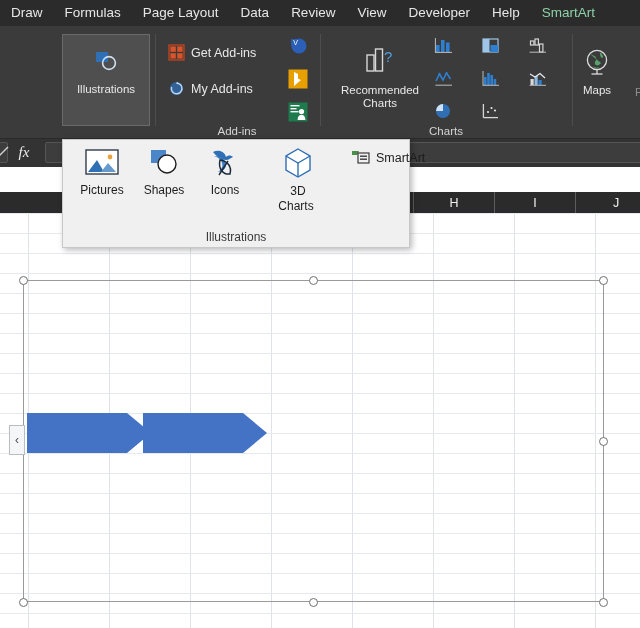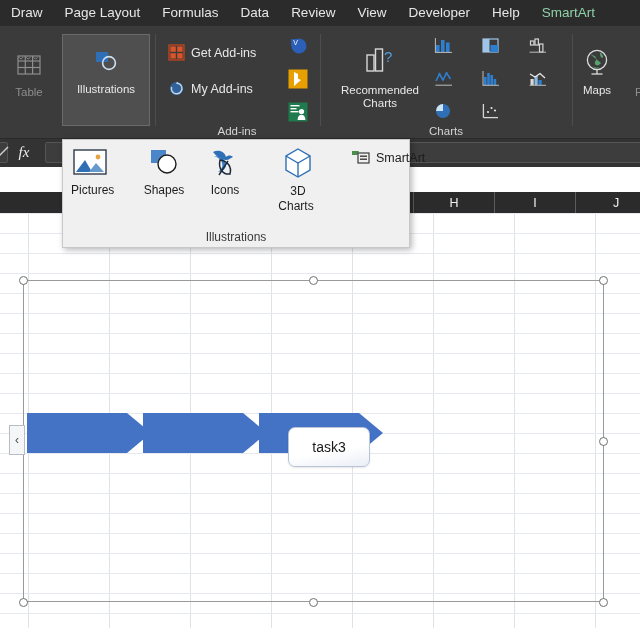--- a/index.html
+++ b/index.html
@@ -148,49 +148,32 @@
     box-shadow: 0 1px 2px rgba(0,0,0,0.10);
   }
 </style>
 </head>
 <body>
 
 <div id="app">
 
   <div class="tabstrip">
     <div class="tab">Draw</div>
+    <div class="tab">Formulas</div>
     <div class="tab">Page Layout</div>
-    <div class="tab">Formulas</div>
     <div class="tab">Data</div>
     <div class="tab">Review</div>
     <div class="tab">View</div>
     <div class="tab">Developer</div>
     <div class="tab">Help</div>
     <div class="tab contextual">SmartArt</div>
   </div>
 
   <div class="ribbon">
 
-    <div class="group" style="left:0;width:58px;">
-      <div class="bigbtn disabled" style="left:5px;top:24px;width:48px;">
-        <span class="ic">
-          <svg width="30" height="30" viewBox="0 0 30 30">
-            <rect x="4" y="6" width="22" height="18" fill="none" stroke="#8e8e8e" stroke-width="1.2"></rect>
-            <line x1="4" y1="11" x2="26" y2="11" stroke="#8e8e8e" stroke-width="1.2"></line>
-            <line x1="4" y1="17.5" x2="26" y2="17.5" stroke="#8e8e8e" stroke-width="1.2"></line>
-            <line x1="11.3" y1="6" x2="11.3" y2="24" stroke="#8e8e8e" stroke-width="1.2"></line>
-            <line x1="18.6" y1="6" x2="18.6" y2="24" stroke="#8e8e8e" stroke-width="1.2"></line>
-            <path d="M5 7.2 l2 2 l2 -2" fill="none" stroke="#8e8e8e" stroke-width="1"></path>
-            <path d="M12.3 7.2 l2 2 l2 -2" fill="none" stroke="#8e8e8e" stroke-width="1"></path>
-            <path d="M19.6 7.2 l2 2 l2 -2" fill="none" stroke="#8e8e8e" stroke-width="1"></path>
-          </svg>
-        </span>
-        <span>Table</span>
-      </div>
-    </div>
 
     <div class="bigbtn active" style="left:62px;top:8px;width:88px;height:92px;padding-top:12px;">
       <span class="ic">
         <svg width="30" height="30" viewBox="0 0 30 30">
           <rect x="5" y="5" width="12" height="10" fill="#2f6fb5"></rect>
           <circle cx="18" cy="16" r="6.4" fill="none" stroke="#cfe0f2" stroke-width="1.6"></circle>
         </svg>
       </span>
       <span>Illustrations</span>
       <span class="chev-sm">ⱟ</span>
@@ -439,46 +422,38 @@
           <path d="M0 0 H100 L124 20 L100 40 H0 Z" fill="#4472C4"></path>
         </svg>
       </div>
 
       <div class="node" style="left:120px;top:133px;width:124px;height:58px;">
         <svg class="chevron" style="left:0;top:0;" width="124" height="58" viewBox="0 0 124 58">
           <path d="M0 0 H100 L124 20 L100 40 H0 Z" fill="#4472C4"></path>
         </svg>
       </div>
 
-      <div class="node" style="left:236px;top:133px;width:124px;height:58px;">
-        <svg class="chevron" style="left:0;top:0;" width="124" height="58" viewBox="0 0 124 58">
-          <path d="M0 0 H100 L124 20 L100 40 H0 Z" fill="#4472C4"></path>
-        </svg>
-        <div class="nodebox" style="left:29px;top:14px;width:82px;height:40px;">
-          <span>task3</span>
-        </div>
-      </div>
 
 
     </div>
 
     <div class="textpane-toggle" style="left:9px;top:212px;">‹</div>
 
     <div class="handle" style="left:19px;top:63px;"></div>
     <div class="handle" style="left:309px;top:63px;"></div>
     <div class="handle" style="left:599px;top:63px;"></div>
     <div class="handle" style="left:599px;top:224px;"></div>
     <div class="handle" style="left:19px;top:385px;"></div>
     <div class="handle" style="left:309px;top:385px;"></div>
     <div class="handle" style="left:599px;top:385px;"></div>
   </div>
 
   <div style="position:absolute;left:62px;top:139px;width:348px;height:109px;background:#f0f0f0;border:1px solid #c8c8c8;box-shadow:2px 2px 6px rgba(0,0,0,0.28);">
 
-    <div style="position:absolute;left:8px;top:6px;width:62px;display:flex;flex-direction:column;align-items:flex-start;font-size:12px;color:#1d1d1d;line-height:14px;">
+    <div style="position:absolute;left:8px;top:6px;width:62px;display:flex;flex-direction:column;align-items:center;font-size:12px;color:#1d1d1d;line-height:14px;">
       <span>
         <svg width="38" height="34" viewBox="0 0 38 34">
           <rect x="3" y="4" width="32" height="24" fill="#ffffff" stroke="#2f3b4a" stroke-width="1.4"></rect>
           <circle cx="27" cy="11" r="2.4" fill="#e8a33d"></circle>
           <path d="M5 26 L14 14 L21 26 Z" fill="#2f6fb5"></path>
           <path d="M18 26 L25 17 L33 26 Z" fill="#6699cc"></path>
         </svg>
       </span>
       <span>Pictures</span>
       <span style="font-size:9px;line-height:11px;">ⱟ</span>

